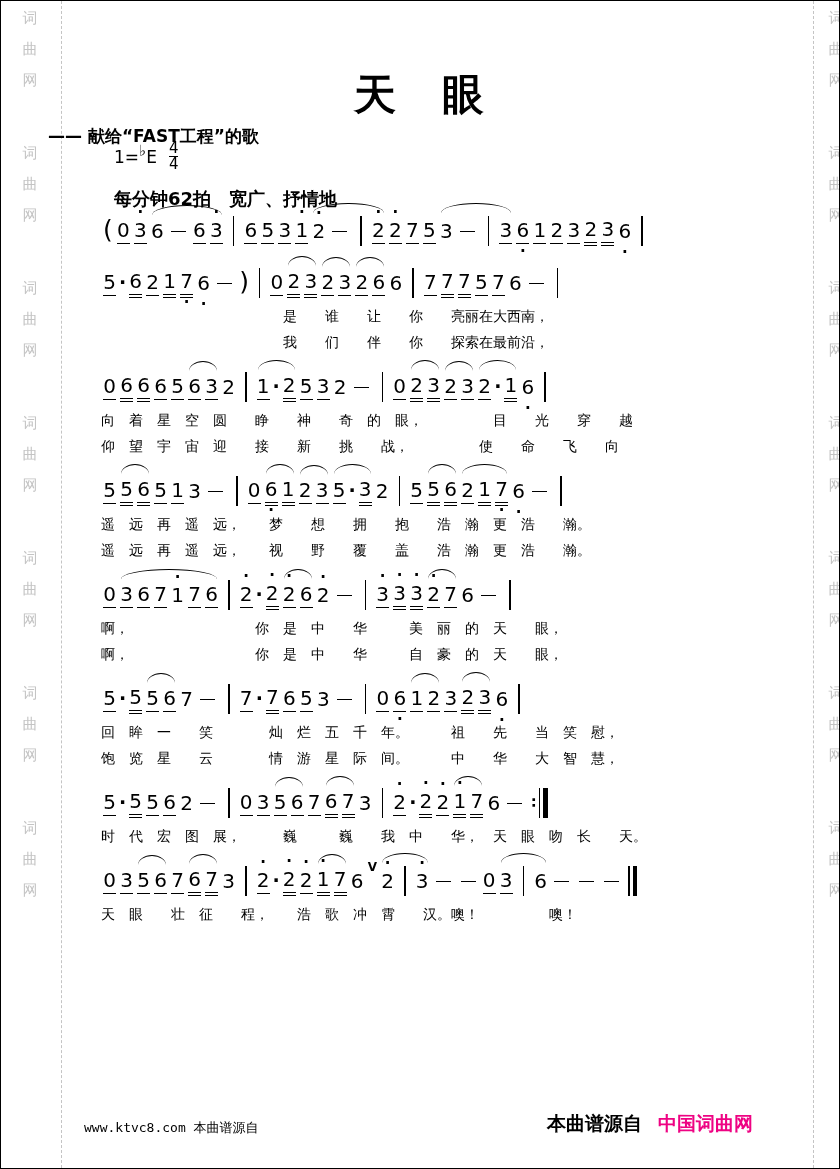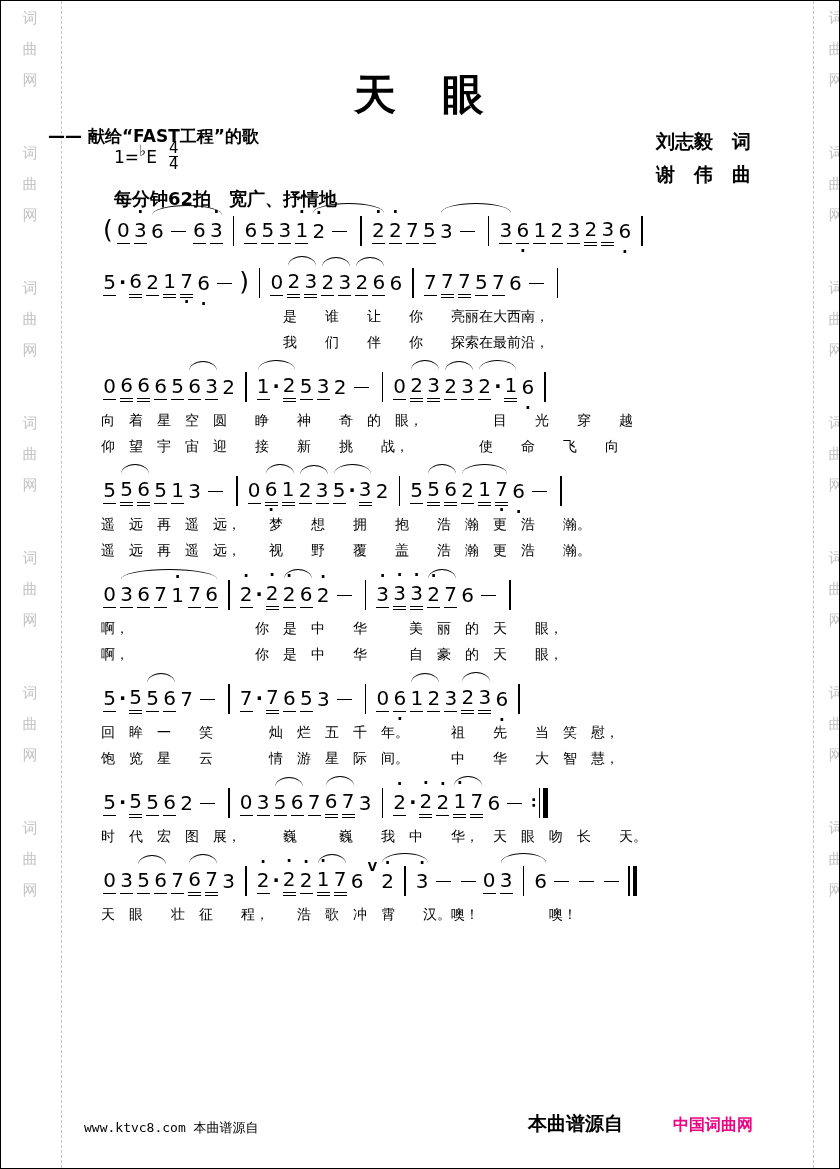--- a/index.html
+++ b/index.html
@@ -54,21 +54,21 @@
   .endbar .thin { width:1.5px; height:30px; background:#000; margin-right:3px; }
   .endbar .thick { width:4.5px; height:30px; background:#000; }
   .repdots { font-size:15px; font-weight:bold; margin-right:3px; letter-spacing:0; }
   .lyric { font-size:14px; line-height:26px; height:26px; white-space:pre; }
 
   
   .footer-left { position:absolute; left:83px; top:1118px; font-size:13px;
                  font-family:"DejaVu Sans Mono","Liberation Mono",monospace; }
   .footer-right { position:absolute; right:86px; top:1110px; display:flex; align-items:baseline; gap:16px; }
   .src-prefix { font-size:19px; font-weight:bold;margin-left:17px; }
-  .src-brand  { font-size:16px; font-weight:bold;margin-left:34px; }
+  .src-brand  { font-size:19px; font-weight:bold; }
 </style>
 </head>
 <body>
 
 <div class="page">
 
   <div class="wm-strip wm-left" style="color: rgb(196, 196, 196);">
       <div class="wm-char">词</div>
       <div class="wm-char">曲</div>
       <div class="wm-char">网</div>
@@ -127,24 +127,20 @@
       <div class="wm-char">词</div>
       <div class="wm-char">曲</div>
       <div class="wm-char">网</div>
       <div class="wm-gap"></div>
     </div>
   <div class="wm-dash wm-dash-right" style="border-left-color: rgb(196, 196, 196);"></div>
 
   <div class="title">天　眼</div>
   <div class="subtitle">—— 献给“FAST工程”的歌</div>
 
-  <div class="credits">
-    <div>刘志毅　词</div>
-    <div>谢　伟　曲</div>
-  </div>
 
   <div class="keysig-row">
     <span>1=</span>
       <span class="flat">♭</span>
       <span>E</span>
     <span class="timesig">
       <span>4</span>
       <span class="tsl">4</span>
     </span>
   </div>

